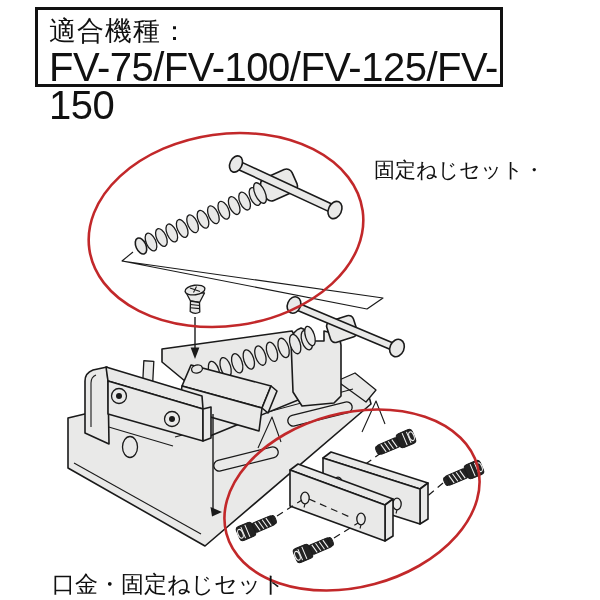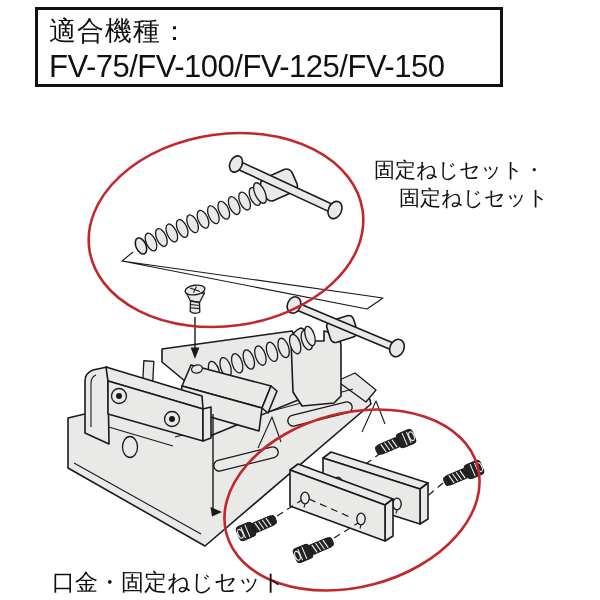--- a/index.html
+++ b/index.html
@@ -8,25 +8,25 @@
   html,body{margin:0;padding:0;background:#fff;}
   #stage{
     position:relative;width:600px;height:600px;background:var(--background);
     font-family:"Liberation Sans","DejaVu Sans",sans-serif;color:#111;overflow:hidden;
   }
   #compat-box{
     position:absolute;left:35px;top:7px;width:468px;height:80px;
     border:3px solid #111;box-sizing:border-box;padding:4px 0 0 11px;background:#fff;
   }
   #compat-box .l1{display:block;font-size:27px;line-height:34px;letter-spacing:1px;}
-  #compat-box .l2{display:block;font-size:31px;line-height:38px;letter-spacing:-0.5px;}
+  #compat-box .l2{display:block;font-size:40px;line-height:38px;letter-spacing:-0.5px;}
   .anno{position:absolute;font-size:21px;line-height:28px;white-space:nowrap;}
   #handle-label{left:374px;top:156px;}
   #handle-label .ind{display:block;padding-left:25px;}
-  #jaw-label{left:52px;top:570px;font-size:23px;font-family:Liberation Mono, monospace;}
+  #jaw-label{left:52px;top:570px;font-size:23px;}
   svg{position:absolute;left:0;top:0;}
   .part{fill:var(--fill);stroke:var(--line);stroke-width:1.6;stroke-linejoin:round;}
   .part2{fill:var(--fill);stroke:var(--line);stroke-width:1.3;stroke-linejoin:round;}
   .ln{stroke:var(--line);stroke-width:1.4;fill:none;stroke-linejoin:round;}
   .thin{stroke-width:1.1;}
   .whitefill{fill:#fff;stroke:var(--line);stroke-width:1.2;stroke-linejoin:round;}
   .dark{fill:#232323;stroke:var(--line);stroke-width:1;}
   .wh{stroke:#f2f2f2;stroke-width:1.1;fill:none;}
   .dash{stroke:var(--line);stroke-width:1.2;fill:none;stroke-dasharray:7 5;}
   .red{fill:none;stroke:var(--highlight);stroke-width:2.6;}
@@ -184,17 +184,16 @@
     <ellipse class="red" cx="352" cy="500" rx="130" ry="87" transform="rotate(-15 352 500)"></ellipse>
   </svg>
 
   <div id="compat-box">
     <span class="l1">適合機種：</span>
     <span class="l2">FV-75/FV-100/FV-125/FV-150</span>
   </div>
 
   <div class="anno" id="handle-label">
     <span>固定ねじセット・</span>
-    <span class="ind">固定ねじセット</span>
   </div>
   <div class="anno" id="jaw-label">口金・固定ねじセット</div>
 
 </div>
 
 </body></html>

